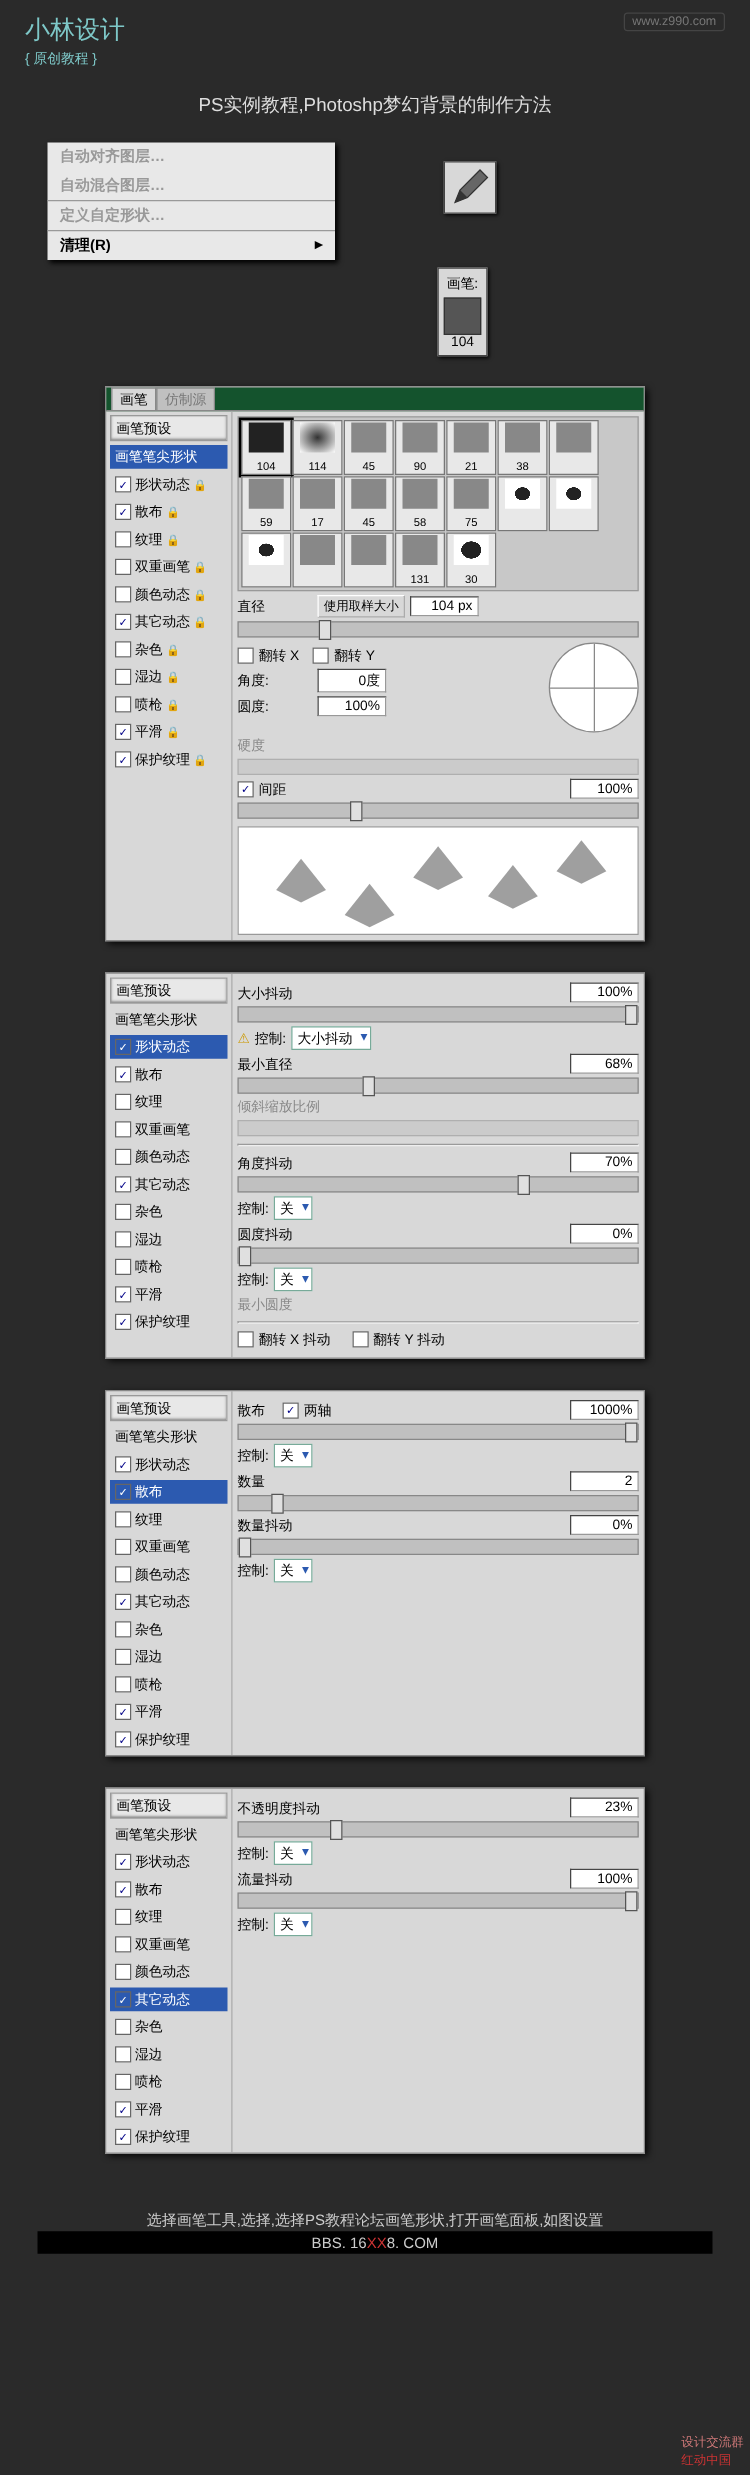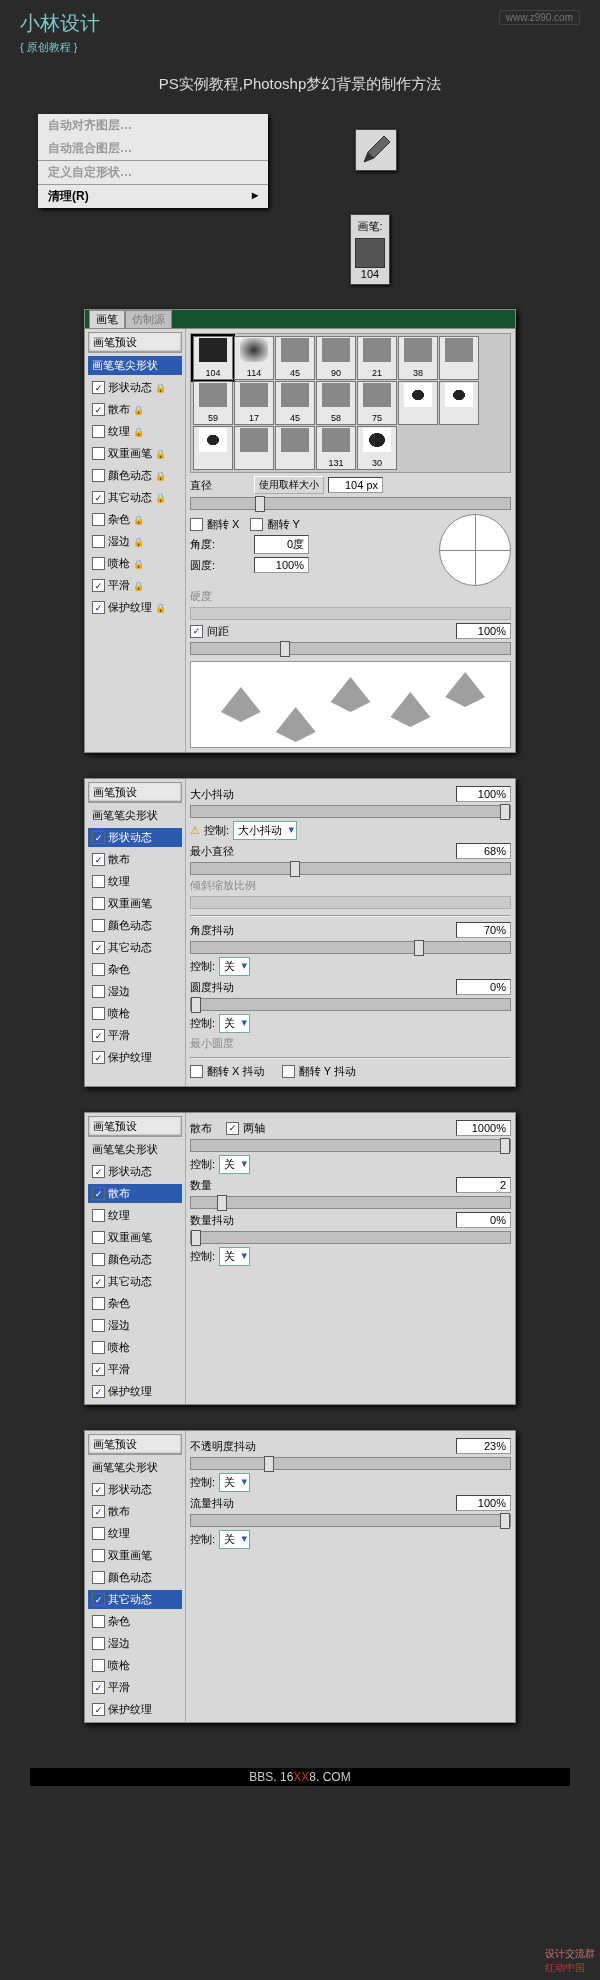--- a/index.html
+++ b/index.html
@@ -562,19 +562,22 @@
         </div>
       <div class="field-row">
           <span>控制:</span>
           <span class="select">关</span>
         </div>
     </div>
   </div>
 </div>
 
 <div class="footer">
+  <div>
+    <span>选择画笔工具,选择,选择</span><span>PS教程论坛</span><span>画笔形状,打开画笔面板,如图设置</span>
+  </div>
   <div class="footer-line2">
     <span>BBS. 16</span><span class="footer-red">XX</span><span>8. COM</span>
   </div>
 </div>
 <div class="bottom-corner">
   <span>设计交流群</span><br><span style="color:#c33">红动中国</span>
 </div>
 
 </body></html>

